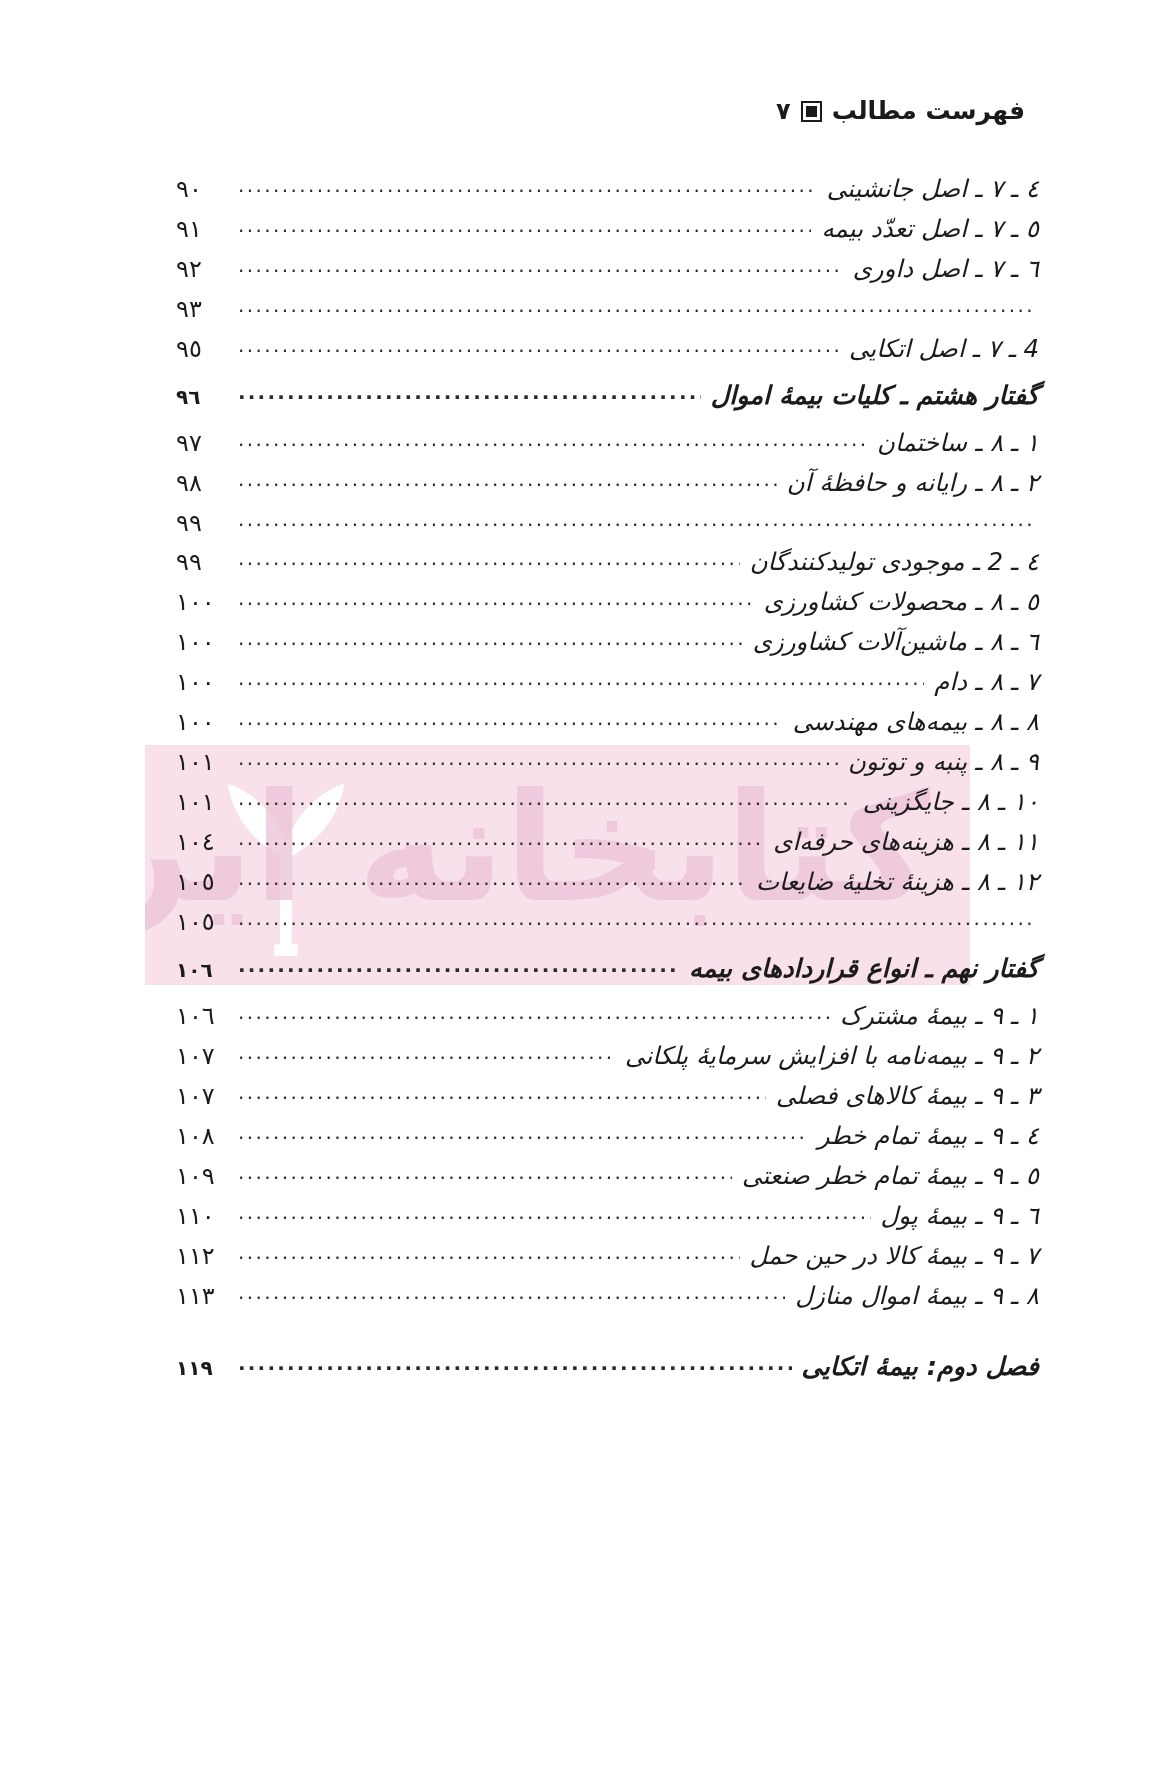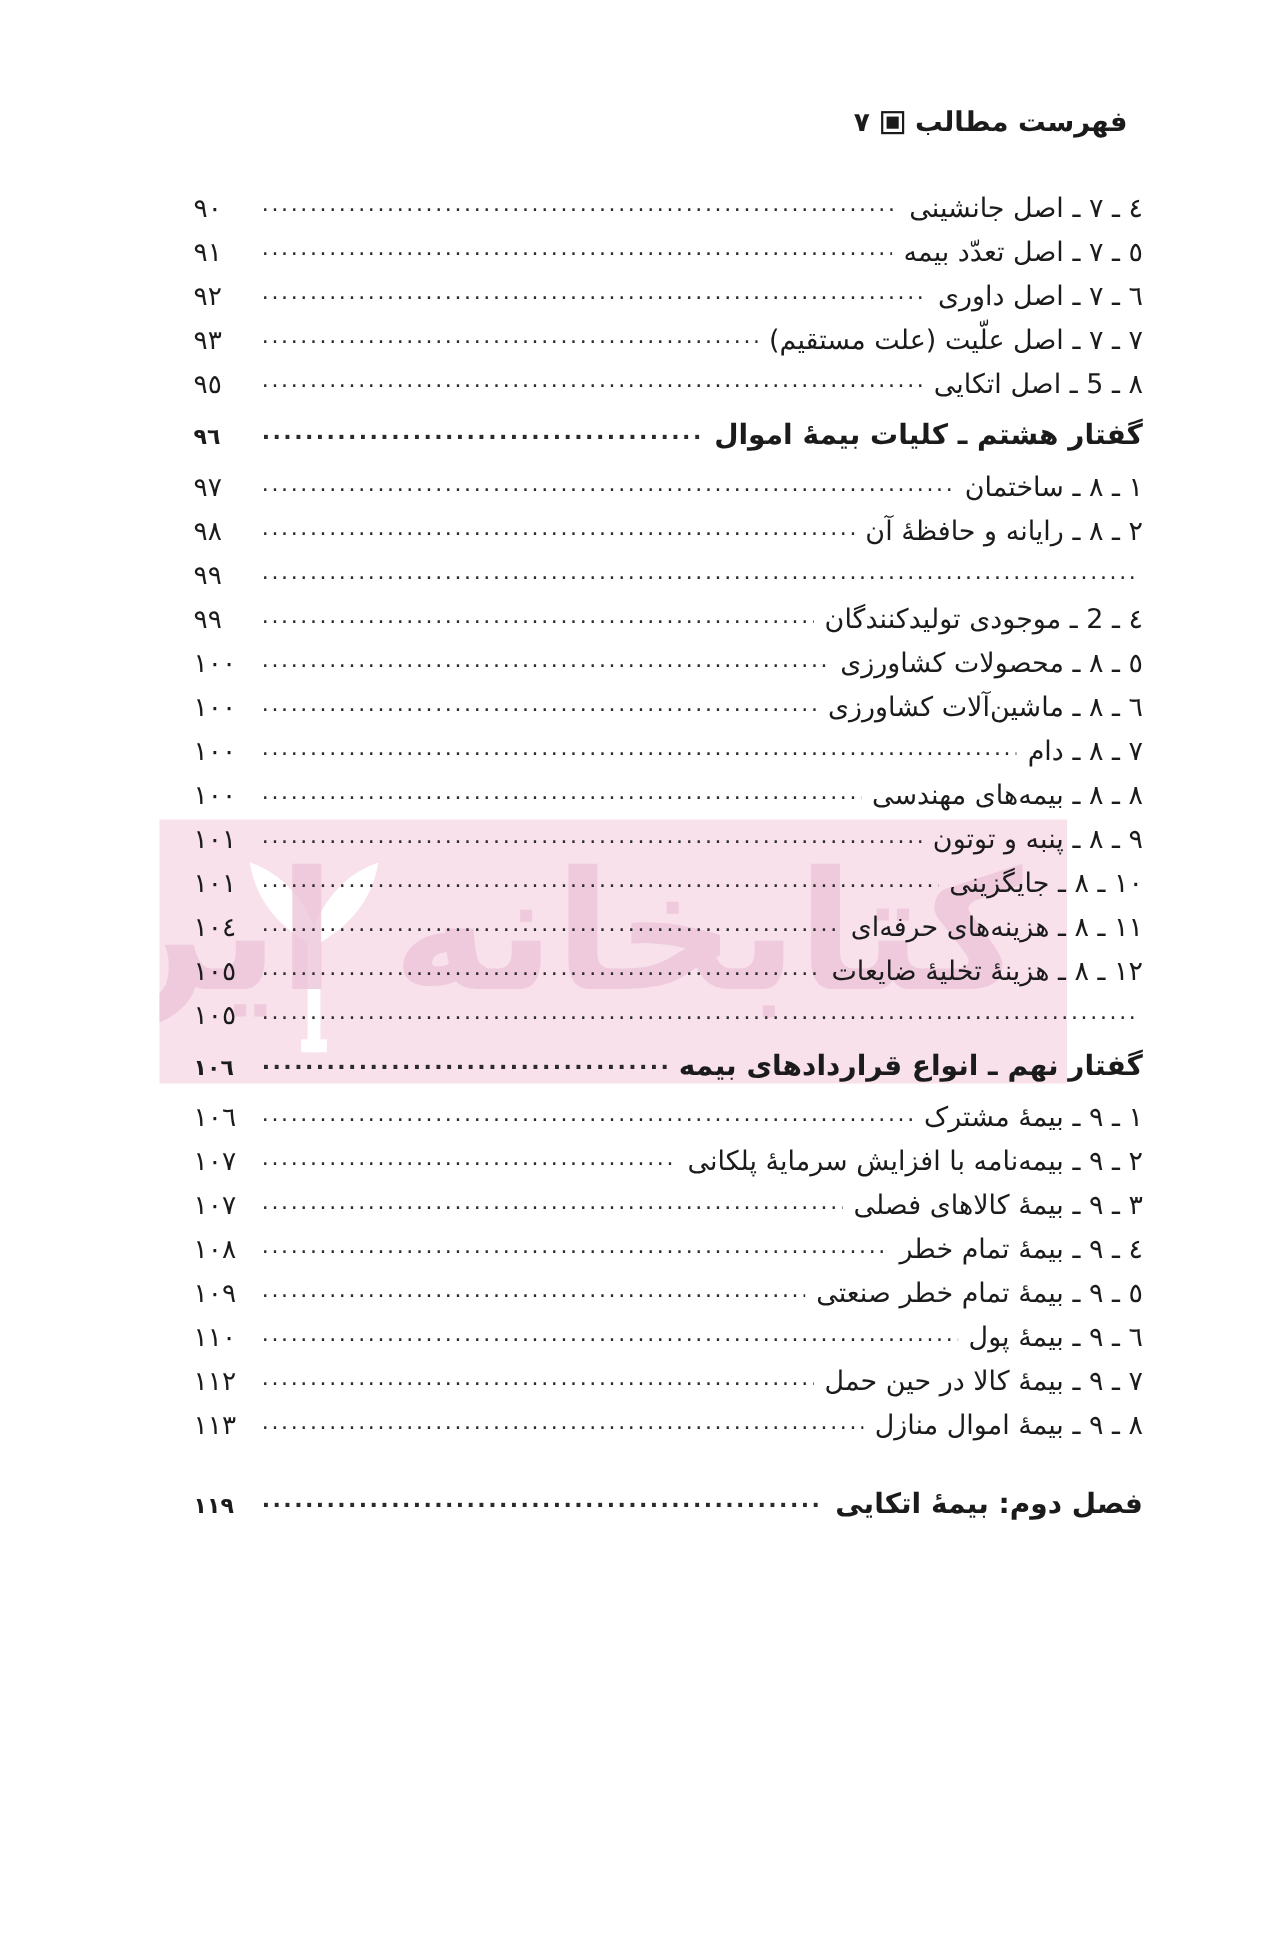--- a/index.html
+++ b/index.html
@@ -70,20 +70,21 @@
     flex-direction: row;
     align-items: baseline;
     font-size: 24.5px;
     line-height: 1.0;
     margin-bottom: 15.5px;
     white-space: nowrap;
   }
   .toc-row .label {
     flex: 0 0 auto;
     padding-left: 6px;
+    font-style: italic;
   }
   .toc-row .dots {
     flex: 1 1 auto;
     overflow: hidden;
     margin: 0 4px;
     position: relative;
     top: -5px;
     color: #2a2a2a;
     font-size: 20px;
     letter-spacing: 2.4px;
@@ -200,27 +201,26 @@
         <span class="pg">٩١</span>
       </div>
 
       <div class="toc-row">
         <span class="label">٦ ـ ٧ ـ اصل داوری</span>
         <span class="dots">........................................................................................................................</span>
         <span class="pg">٩٢</span>
       </div>
 
       <div class="toc-row">
-        <span class="label">٧ ـ ٧ ـ اصل علّیت (علت مستقیم)</span>
         <span class="dots">........................................................................................................................</span>
         <span class="pg">٩٣</span>
       </div>
 
       <div class="toc-row">
-        <span class="label">٨ ـ 5 ـ اصل اتکایی</span>
+        <span class="label">4 ـ ٧ ـ اصل اتکایی</span>
         <span class="dots">........................................................................................................................</span>
         <span class="pg">٩٥</span>
       </div>
 
       <div class="toc-row bold">
         <span class="label">گفتار هشتم ـ کلیات بیمۀ اموال</span>
         <span class="dots">........................................................................................................................</span>
         <span class="pg">٩٦</span>
       </div>
 

